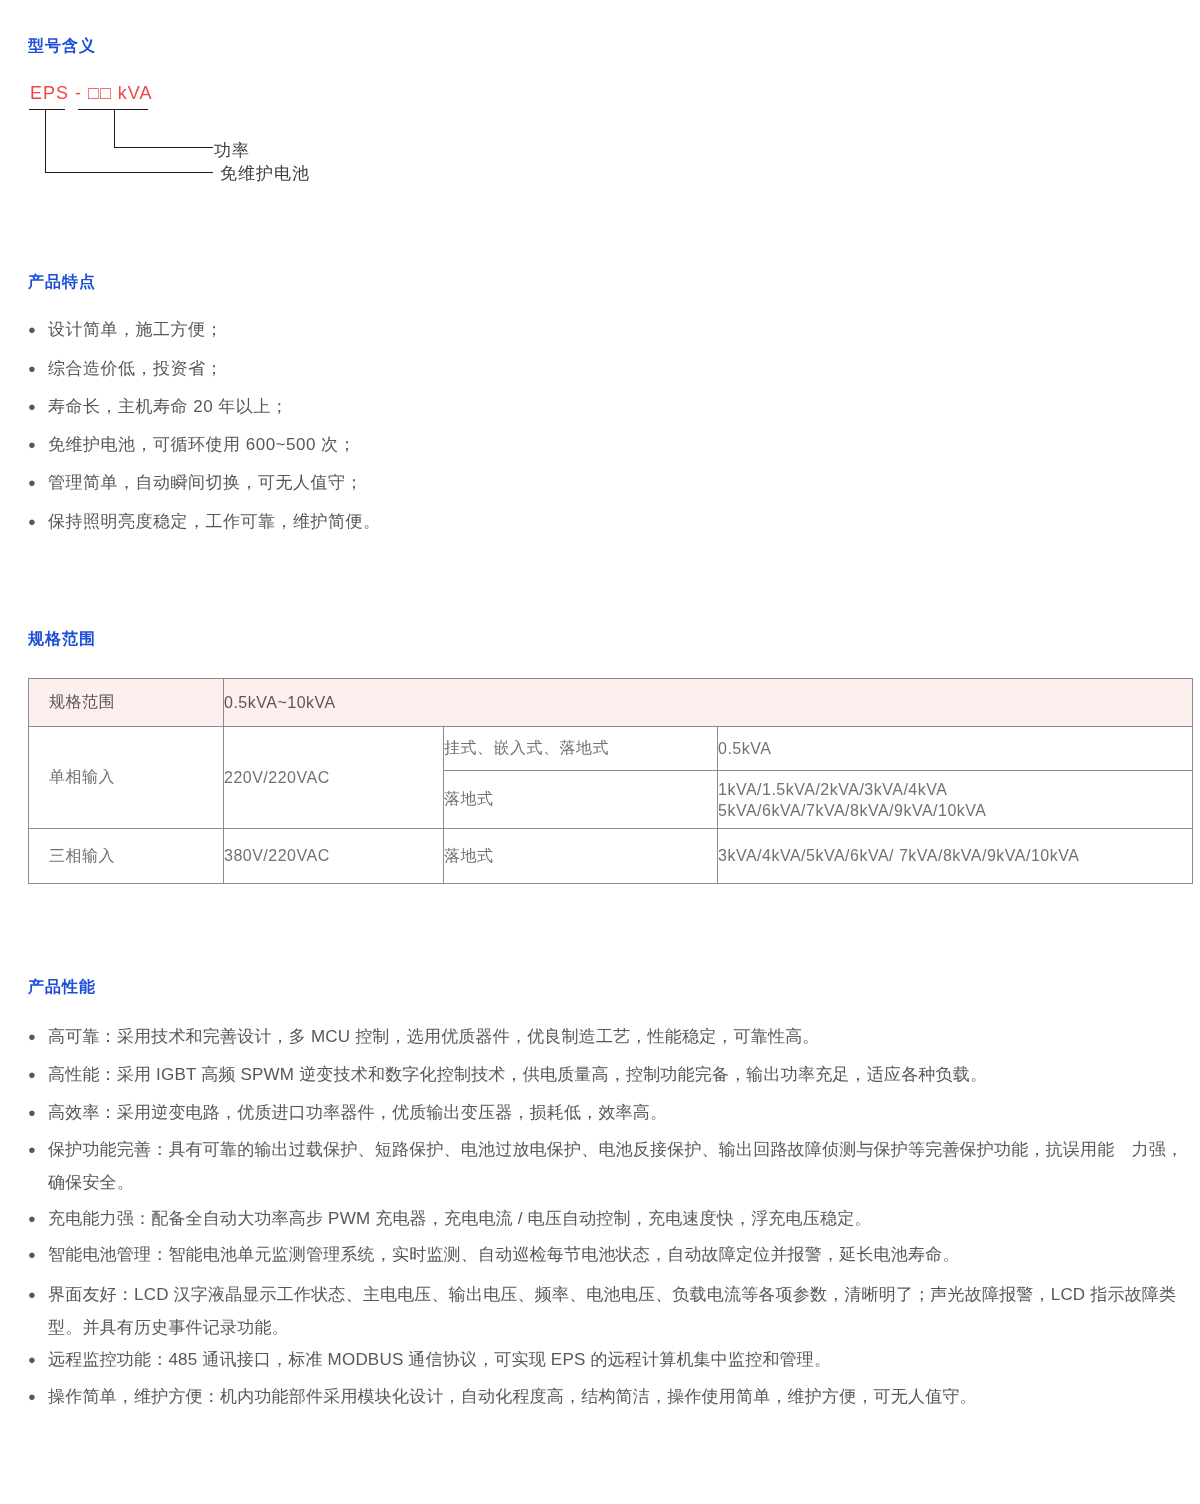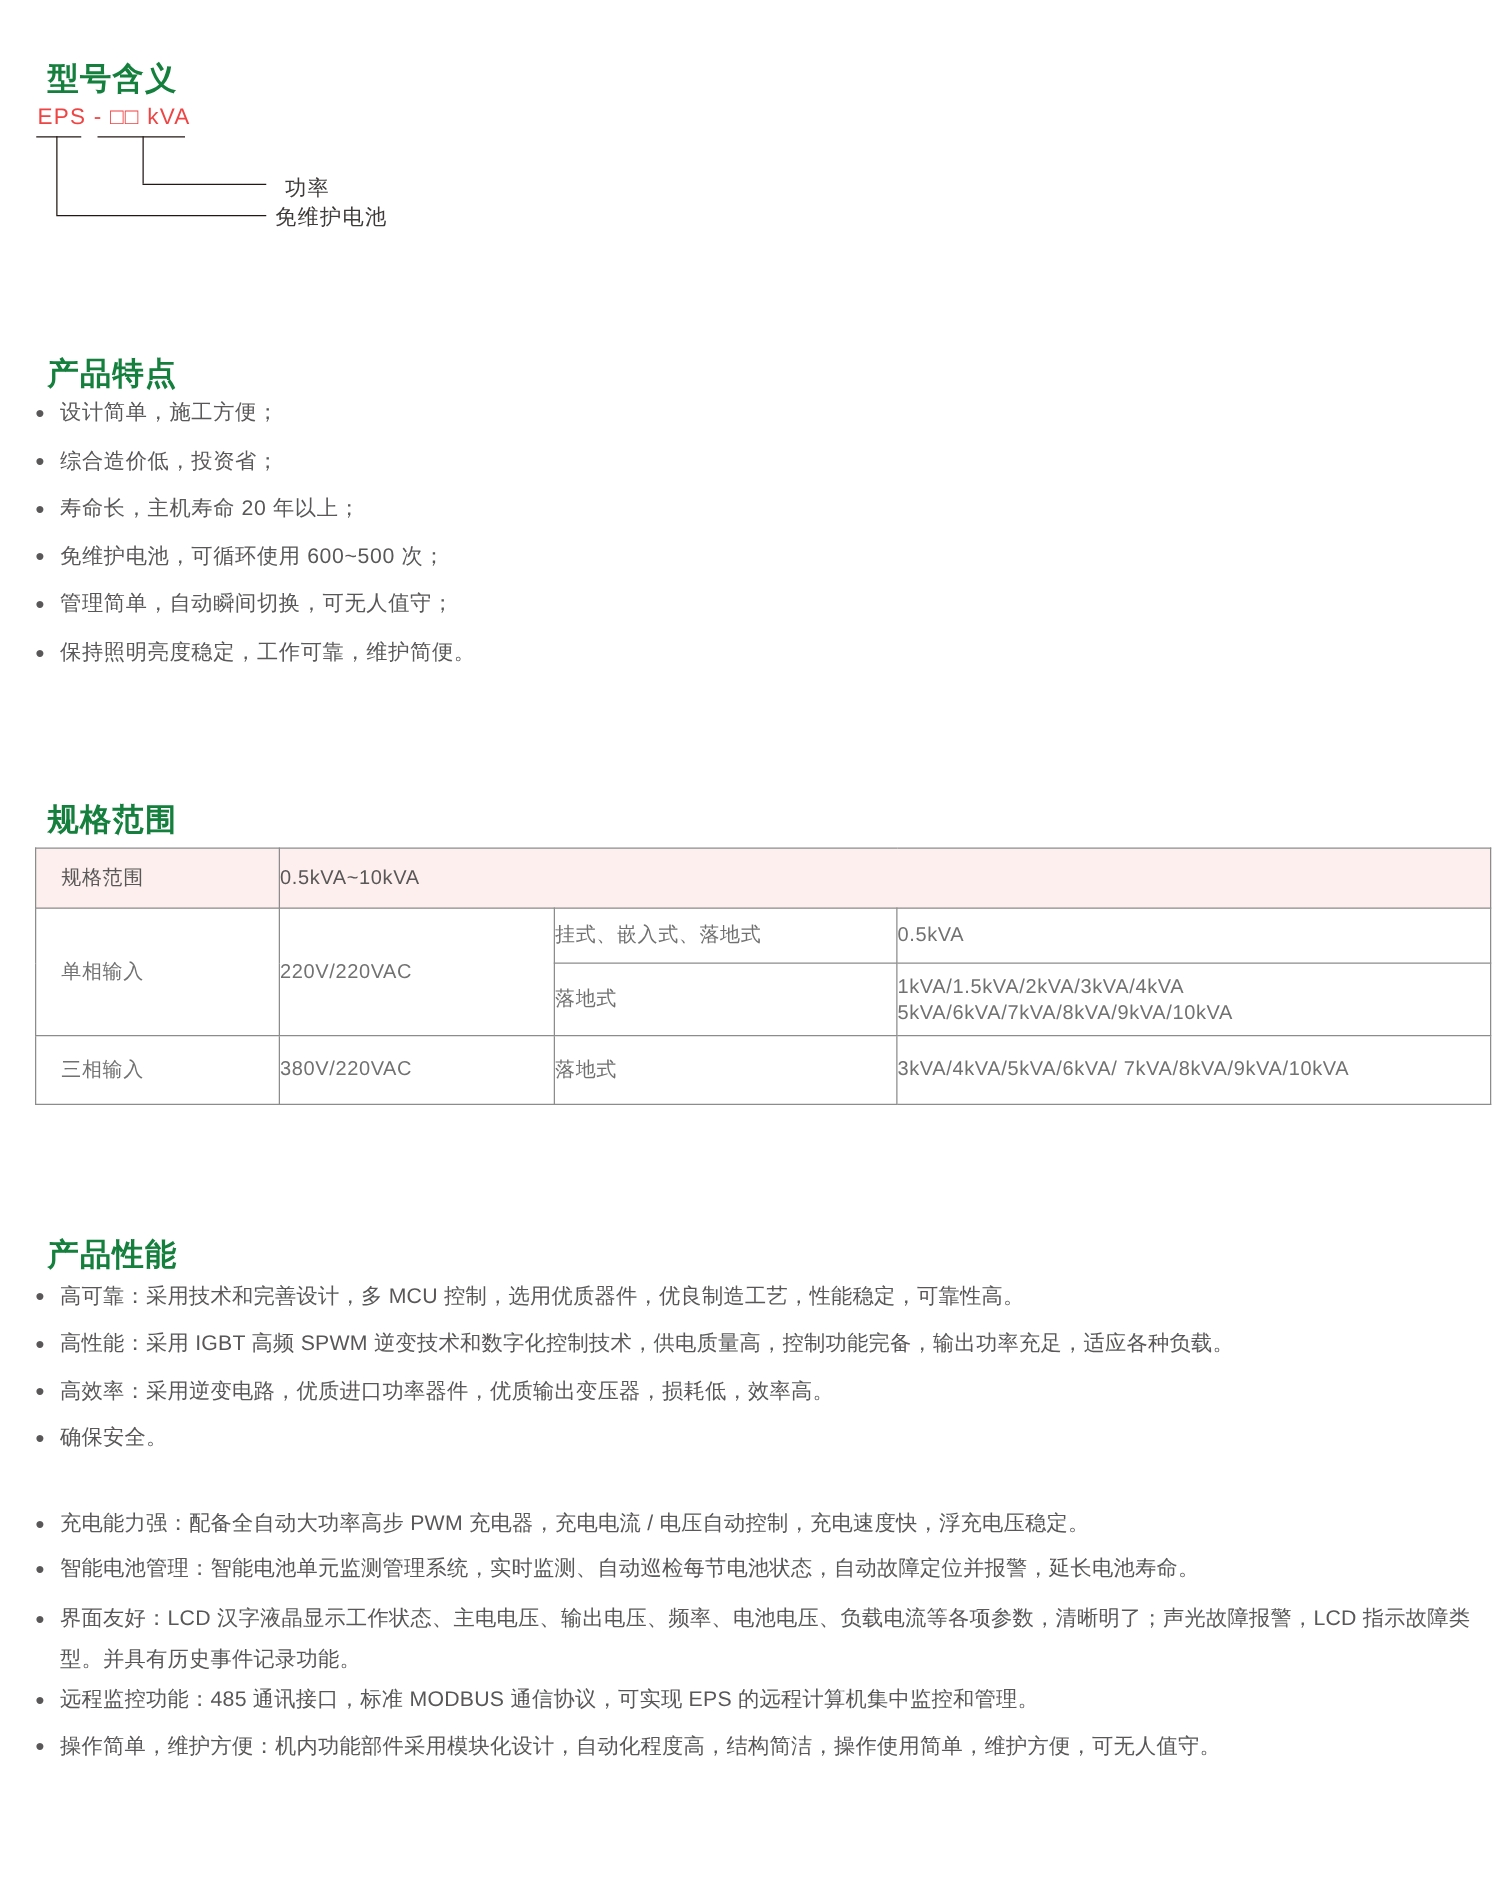--- a/index.html
+++ b/index.html
@@ -1,19 +1,19 @@
 <!DOCTYPE html>
 <html><head>
 <meta charset="utf-8">
 <style>
   html,body{margin:0;padding:0;background:#ffffff;}
   .page{position:relative;width:1200px;height:1504px;background:#ffffff;overflow:hidden;
         font-family:"Liberation Sans","DejaVu Sans",sans-serif;}
-  .sec-title{position:absolute;left:28px;margin:10px;font-size:25px;font-weight:700;
-             color:#15803d;letter-spacing:1px;white-space:nowrap;}
+  .sec-title{position:absolute;left:28px;margin:0;font-size:16px;font-weight:700;
+             color:#1d4ed8;letter-spacing:1px;white-space:nowrap;}
   .model-code{position:absolute;left:30px;top:83px;font-size:18px;color:#ef4444;
               letter-spacing:1px;white-space:nowrap;}
   .hline{position:absolute;height:0;border-top:1.5px solid #231815;}
   .vline{position:absolute;width:0;border-left:1.5px solid #231815;}
   .dlabel{position:absolute;font-size:17px;color:#3e3a39;white-space:nowrap;letter-spacing:1px;}
   .feat-item{position:absolute;left:28px;width:1167px;padding-left:20px;box-sizing:border-box;
              font-size:17px;line-height:22px;color:#595757;letter-spacing:0.5px;}
   .perf-item{position:absolute;left:28px;width:1167px;padding-left:20px;box-sizing:border-box;
              font-size:17px;line-height:33px;color:#595757;letter-spacing:0.2px;}
   .bullet{position:absolute;left:0;font-size:13px;color:#595757;}
@@ -32,21 +32,21 @@
 
   <h2 class="sec-title" style="top:36px">型号含义</h2>
   <div class="model-code">EPS - □□ kVA</div>
 
   <div class="hline" style="left:29px;top:109px;width:36px"></div>
   <div class="hline" style="left:78px;top:109px;width:70px"></div>
   <div class="vline" style="left:114px;top:109px;height:38px"></div>
   <div class="hline" style="left:114px;top:147px;width:99px"></div>
   <div class="vline" style="left:45px;top:109px;height:63px"></div>
   <div class="hline" style="left:45px;top:172px;width:168px"></div>
-  <div class="dlabel" style="left:228px;top:139px">功率</div>
+  <div class="dlabel" style="left:214px;top:139px">功率</div>
   <div class="dlabel" style="left:220px;top:162px">免维护电池</div>
 
   <h2 class="sec-title" style="top:272px">产品特点</h2>
 
   <div class="feat-item" style="top:319px">
     <span class="bullet">●</span>
     <span>设计简单，施工方便；</span>
   </div>
   <div class="feat-item" style="top:358px">
     <span class="bullet">●</span>
@@ -114,20 +114,21 @@
   <div class="perf-item" style="top:1058px">
     <span class="bullet">●</span>
     <div>高性能：采用 IGBT 高频 SPWM 逆变技术和数字化控制技术，供电质量高，控制功能完备，输出功率充足，适应各种负载。</div>
   </div>
   <div class="perf-item" style="top:1096px">
     <span class="bullet">●</span>
     <div>高效率：采用逆变电路，优质进口功率器件，优质输出变压器，损耗低，效率高。</div>
   </div>
   <div class="perf-item" style="top:1133px">
     <span class="bullet">●</span>
+    <div>保护功能完善：具有可靠的输出过载保护、短路保护、电池过放电保护、电池反接保护、输出回路故障侦测与保护等完善保护功能，抗误用能　力强，</div>
     <div>确保安全。</div>
   </div>
   <div class="perf-item" style="top:1202px">
     <span class="bullet">●</span>
     <div>充电能力强：配备全自动大功率高步 PWM 充电器，充电电流 / 电压自动控制，充电速度快，浮充电压稳定。</div>
   </div>
   <div class="perf-item" style="top:1238px">
     <span class="bullet">●</span>
     <div>智能电池管理：智能电池单元监测管理系统，实时监测、自动巡检每节电池状态，自动故障定位并报警，延长电池寿命。</div>
   </div>

